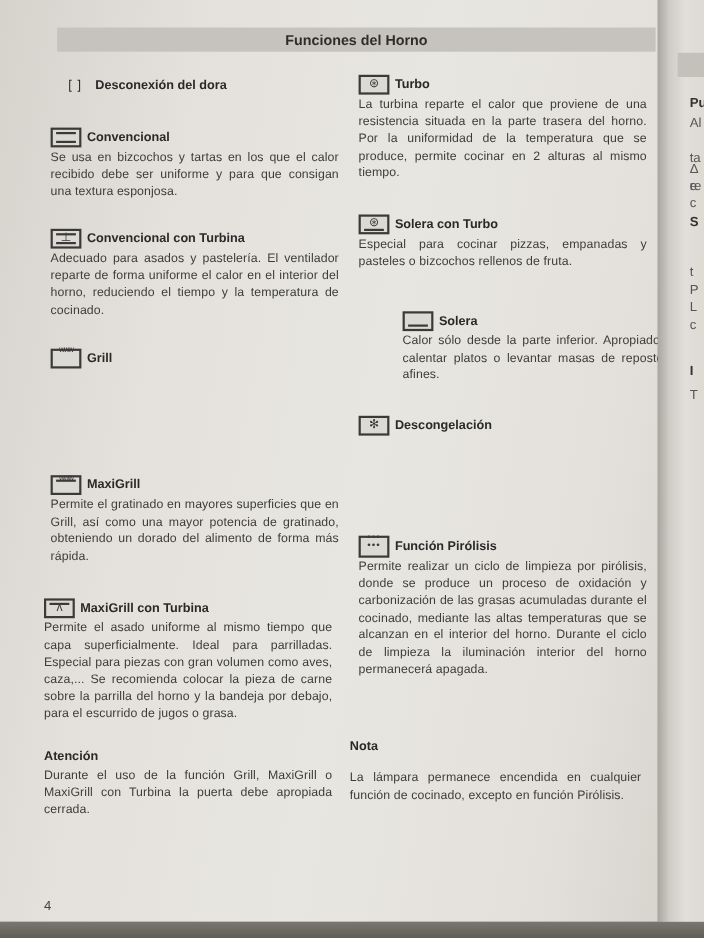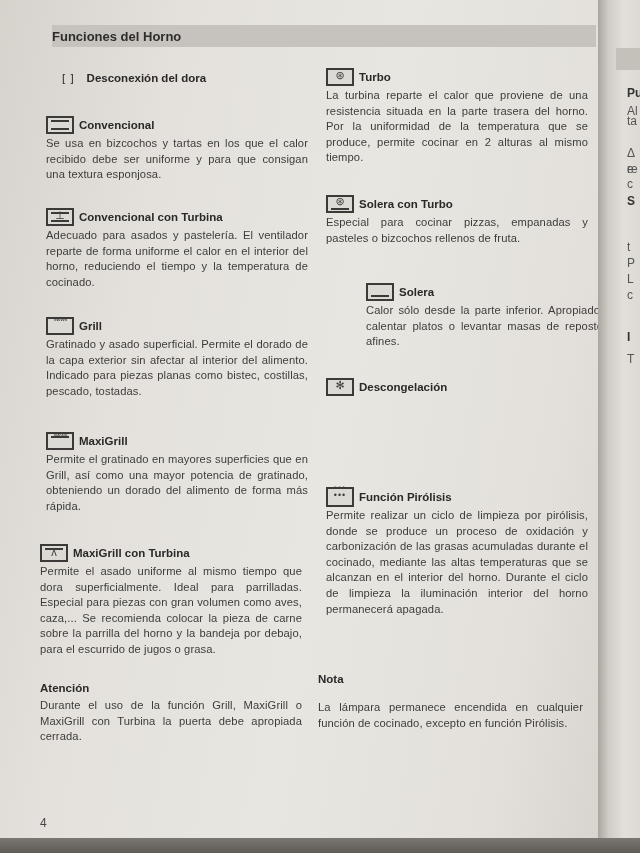--- a/index.html
+++ b/index.html
@@ -16,21 +16,21 @@
     position: absolute; left: 598px; top: 0; width: 42px; height: 853px;
     background: linear-gradient(90deg, #a9a6a0 0%, #cfccc6 25%, #e2dfda 60%, #dddad4 100%);
     overflow: hidden;
   }
   .right-page .band { position: absolute; left: 18px; top: 48px; width: 40px; height: 22px; background: #c4c1bb; }
   .right-page .frag { position: absolute; left: 29px; font-size: 12px; color: #555; line-height: 14px; }
   .right-page .frag.b { font-weight: bold; color: #333; }
   .header-bar {
     position: absolute; left: 52px; top: 25px; width: 544px; height: 22px;
     background: #c6c3be;
-    display: flex; align-items: center; justify-content: flex-start;
+    display: flex; align-items: center; justify-content: center;
   }
   .header-bar span { font-weight: bold; font-size: 13px; color: #2e2d2b; }
   .section { position: absolute; width: 262px; }
   .sec-title {
     display: flex; align-items: center; font-weight: bold; font-size: 11.5px;
     color: #2a2928; height: 20px; margin-bottom: 1px;
   }
   .sec-body {
     font-size: 11.2px; line-height: 15.6px; color: #3d3c3a; text-align: justify;
     letter-spacing: 0.1px;
@@ -86,21 +86,20 @@
     <div class="sec-body">Adecuado para asados y pastelería. El ventilador reparte de forma uniforme el calor en el interior del horno, reduciendo el tiempo y la temperatura de cocinado.</div>
   </div>
 
   <div class="section" style="left:46px; top:316px;">
     <div class="sec-title">
       <span class="icon">
         <span class="glyph" style="top:-5px; letter-spacing:-1px;">ʷʷʷ</span>
       </span>
       <span>Grill</span>
     </div>
-    <div class="sec-body">Gratinado y asado superficial. Permite el dorado de la capa exterior sin afectar al interior del alimento. Indicado para piezas planas como bistec, costillas, pescado, tostadas.</div>
   </div>
 
   <div class="section" style="left:46px; top:431px;">
     <div class="sec-title">
       <span class="icon">
         <span class="ln" style="top:2px;"></span>
         <span class="glyph" style="top:-4px; letter-spacing:-1px;">ʷʷʷ</span>
       </span>
       <span>MaxiGrill</span>
     </div>
@@ -108,21 +107,21 @@
   </div>
 
   <div class="section" style="left:40px; top:543px;">
     <div class="sec-title">
       <span class="icon">
         <span class="ln" style="top:2px;"></span>
         <span class="glyph" style="top:0px;">ʌ</span>
       </span>
       <span>MaxiGrill con Turbina</span>
     </div>
-    <div class="sec-body">Permite el asado uniforme al mismo tiempo que dora superficialmente. Ideal para parrilladas. Especial para piezas con gran volumen como aves, caza,... Se recomienda colocar la pieza de carne sobre la parrilla del horno y la bandeja por debajo, para el escurrido de jugos o grasa.</div>
+    <div class="sec-body">Permite el asado uniforme al mismo tiempo que capa superficialmente. Ideal para parrilladas. Especial para piezas con gran volumen como aves, caza,... Se recomienda colocar la pieza de carne sobre la parrilla del horno y la bandeja por debajo, para el escurrido de jugos o grasa.</div>
   </div>
 
   <div class="section" style="left:40px; top:679px;">
     <div class="sec-title" style="height:18px;">
       <span>Atención</span>
     </div>
     <div class="sec-body">Durante el uso de la función Grill, MaxiGrill o MaxiGrill con Turbina la puerta debe apropiada cerrada.</div>
   </div>
 
   <div class="section" style="left:326px; top:67px;">
@@ -183,21 +182,21 @@
   </div>
 
   <div class="page-num">4</div>
 </div>
 
 <div class="right-page">
   <div class="band"></div>
   <div class="frag b" style="top:86px;">Pu</div>
   <div class="frag" style="top:104px;">Al</div>
   <div class="frag" style="top:118px;margin-top:44px;">re</div>
-  <div class="frag" style="top:114px;">ta</div>
+  <div class="frag" style="top:136px;">ta</div>
   <div class="frag" style="top:146px;">Δ</div>
   <div class="frag" style="top:162px;">e</div>
   <div class="frag" style="top:177px;">c</div>
   <div class="frag b" style="top:194px;">S</div>
   <div class="frag" style="top:240px;">t</div>
   <div class="frag" style="top:256px;">P</div>
   <div class="frag" style="top:272px;">L</div>
   <div class="frag" style="top:288px;">c</div>
   <div class="frag b" style="top:330px;">I</div>
   <div class="frag" style="top:352px;">T</div>

